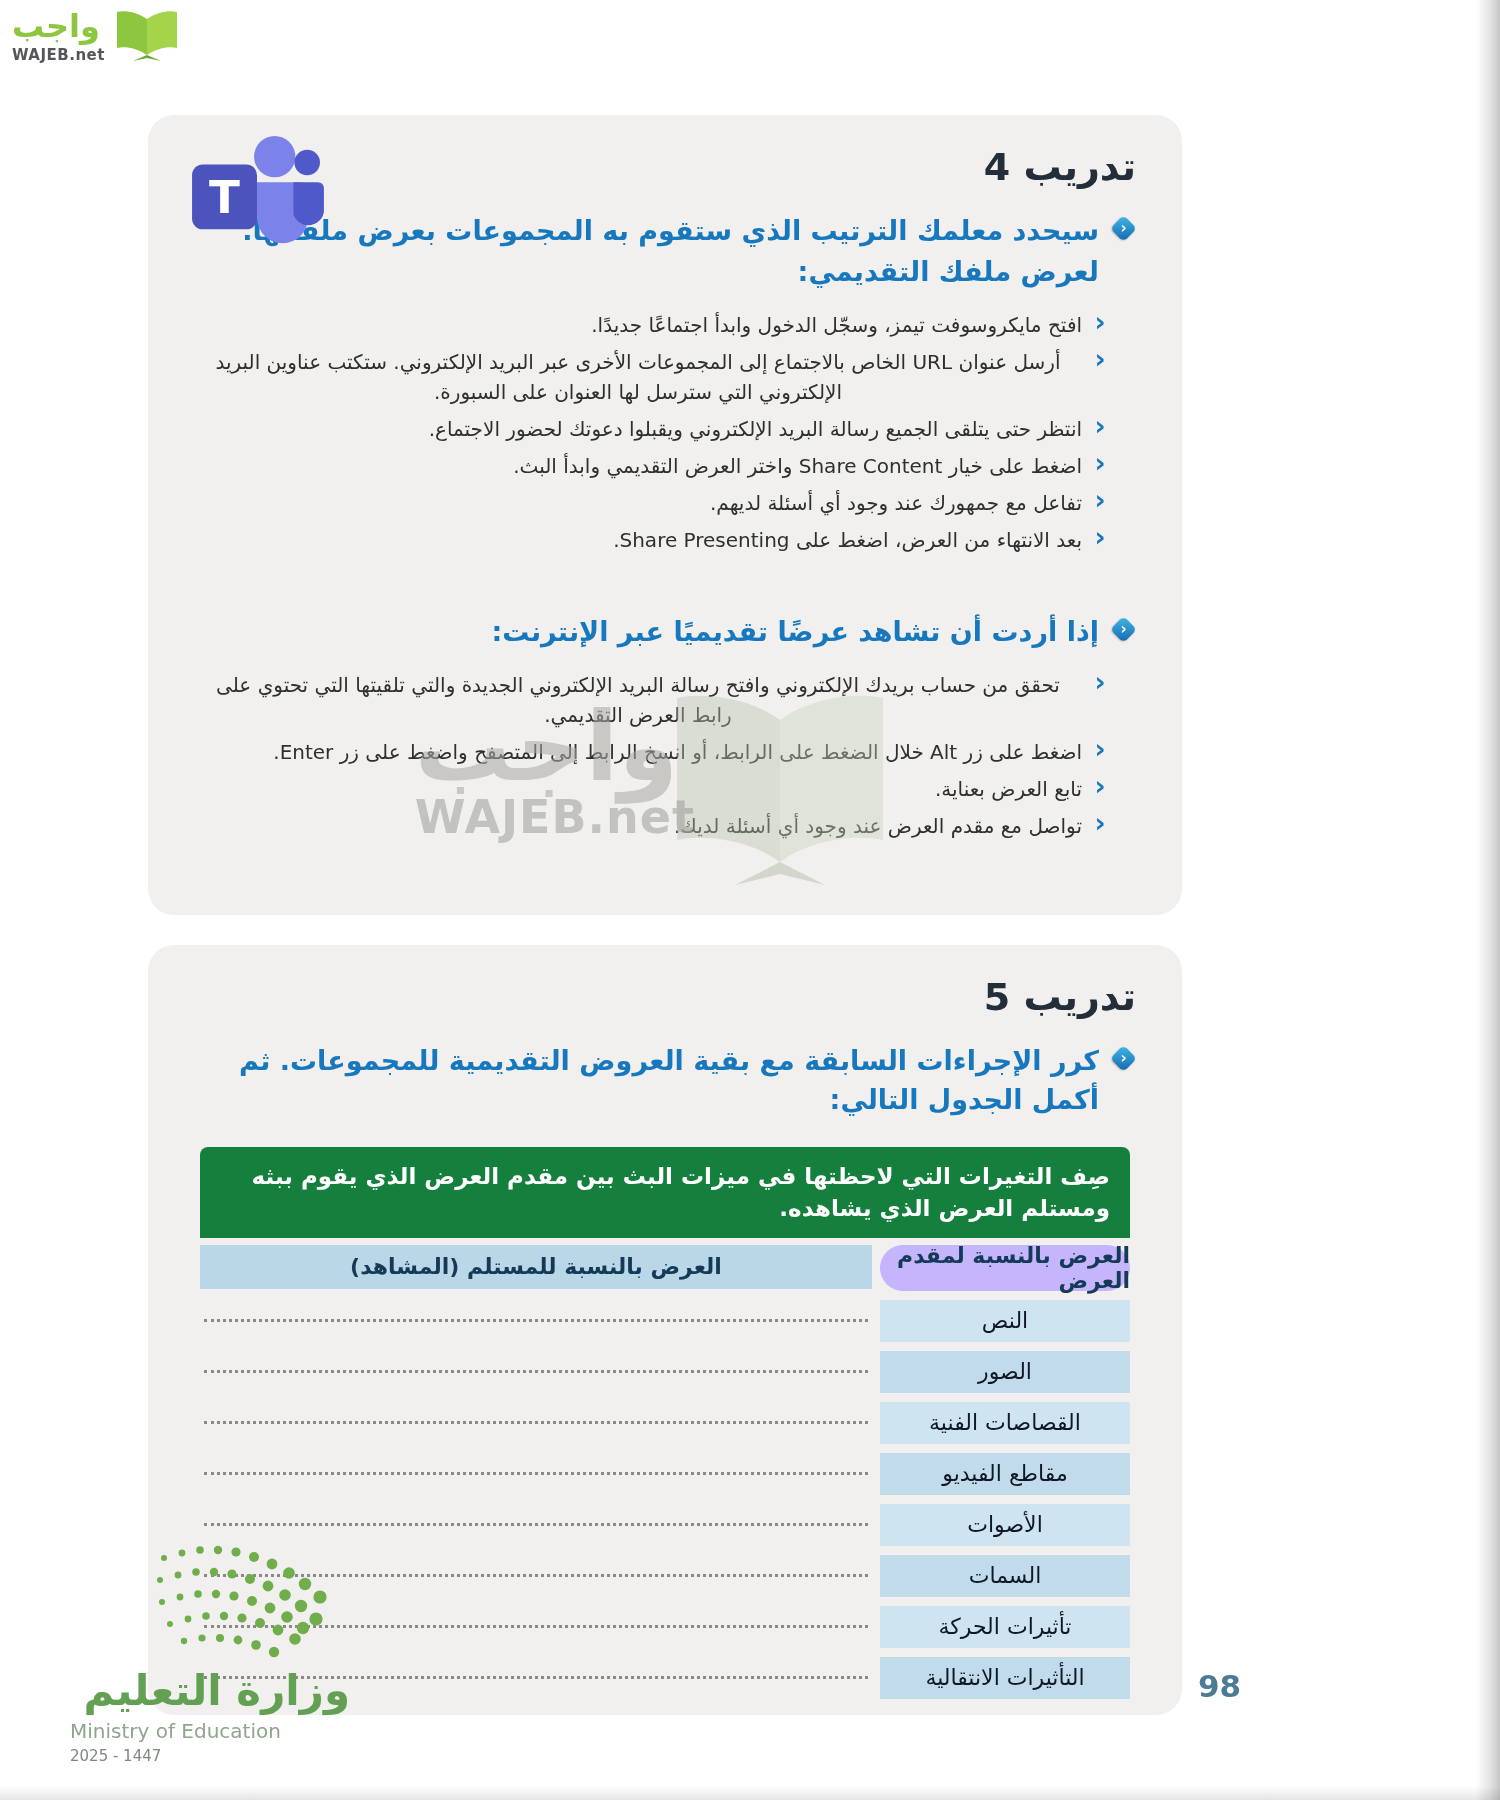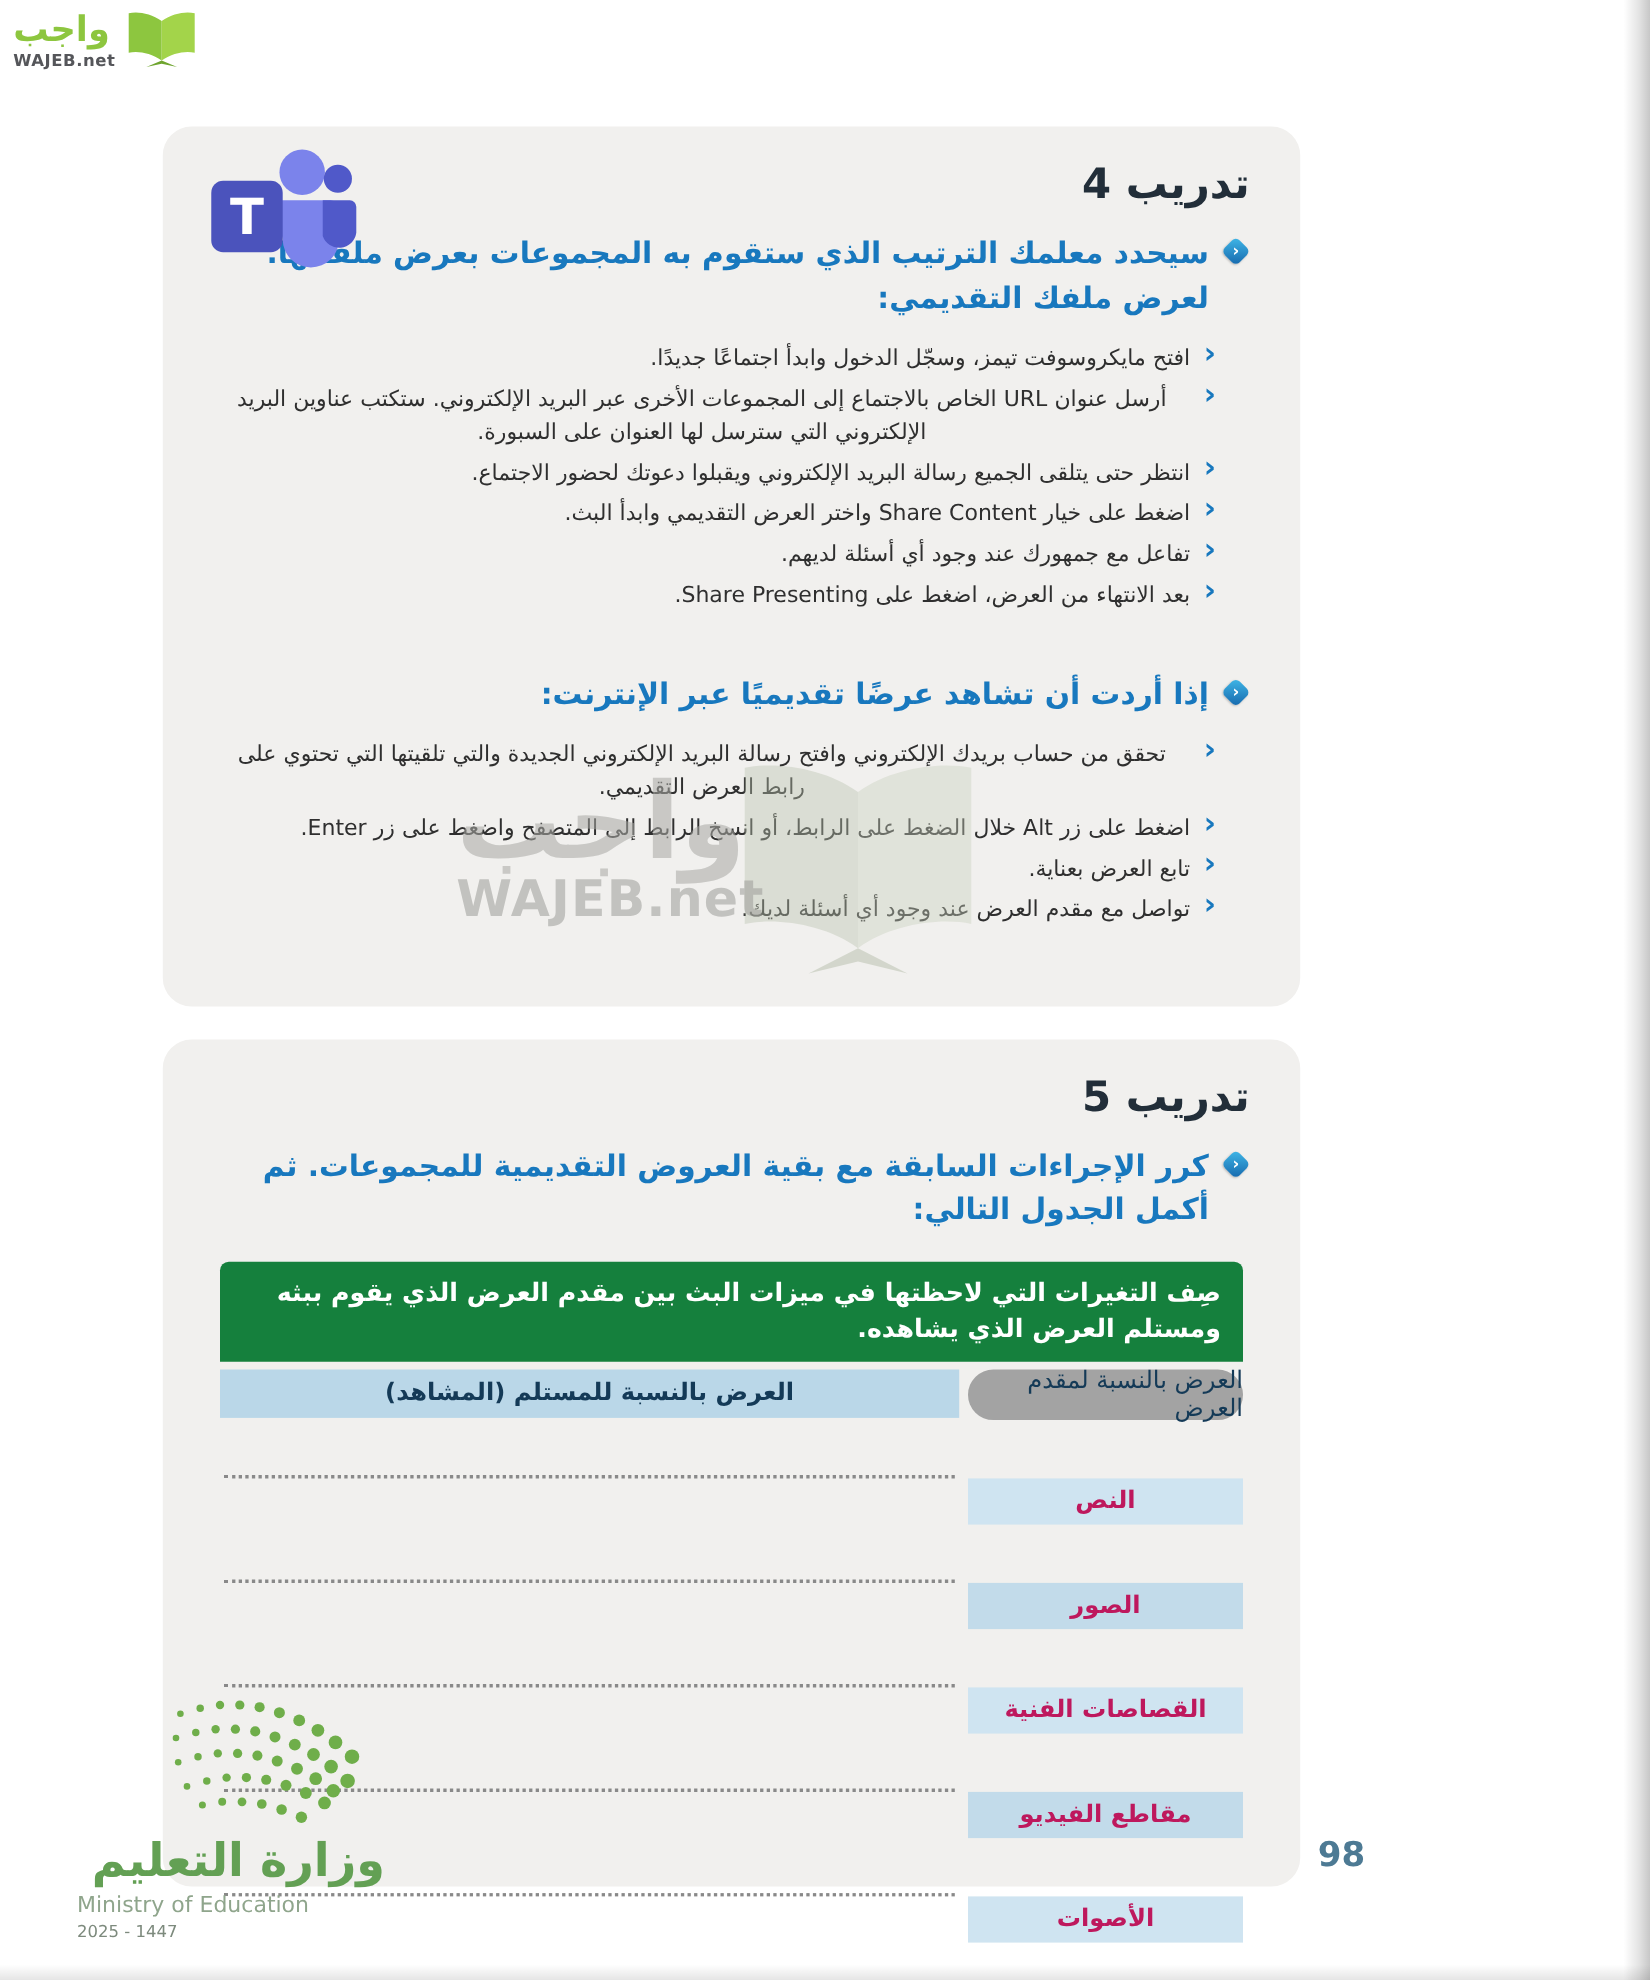--- a/index.html
+++ b/index.html
@@ -40,27 +40,27 @@
   .bitem{display:flex;align-items:flex-start;gap:10px;margin:7px 0;}
   .chev{flex:0 0 16px;color:#1878be;font-weight:bold;font-size:27px;line-height:1.15;margin-top:-4px;text-align:center;}
   .btext{font-size:20px;line-height:1.5;color:#2f2f2f;text-align:center;}
   .gap{height:40px;}
 
   
   .ex5-table{margin:28px 6px 0;}
   .t-caption{background:#15803d;color:#fff;font-size:23px;font-weight:bold;
     padding:13px 20px;border-radius:8px 8px 0 0;text-align:right;line-height:1.4;}
   .t-grid{display:grid;grid-template-columns:250px 1fr;column-gap:8px;margin-top:7px;direction:rtl;}
-  .t-head-presenter{background:#a3a3a3;color:#143a57;font-weight:normal;font-size:22px;
+  .t-head-presenter{background:#c4b5fd;color:#143a57;font-weight:bold;font-size:22px;
     display:flex;align-items:center;justify-content:center;height:46px;border-radius:23px;}
   .t-head-viewer{background:#bad7e8;color:#143a57;font-weight:bold;font-size:22px;
     display:flex;align-items:center;justify-content:center;height:44px;}
   .t-row{display:grid;grid-template-columns:250px 1fr;column-gap:8px;margin-top:9px;direction:rtl;}
-  .t-label{background:#cfe4f1;color:#be185d;font-size:22px;font-weight:700;height:42px;
-    display:flex;align-items:center;justify-content:center;margin-top:44px;}
+  .t-label{background:#cfe4f1;color:#0f172a;font-size:22px;font-weight:400;height:42px;
+    display:flex;align-items:center;justify-content:center;}
   .t-row:nth-child(even) .t-label{background:#c2dbea;}
   .t-dots{display:flex;align-items:center;}
   .dotline{display:block;width:100%;height:0;border-bottom:3px dotted #898989;margin:0 4px;}
 
   
   .watermark{position:absolute;left:430px;top:690px;width:500px;height:215px;pointer-events:none;direction:rtl;}
   .wm-book{position:absolute;left:235px;top:0;opacity:.5;}
   .wm-text{position:absolute;right:235px;top:14px;text-align:left;direction:ltr;}
   .wm-ar{font-size:96px;font-weight:bold;color:#a9a9a5;opacity:.55;line-height:.9;}
   .wm-net{font-size:46px;font-weight:bold;color:#9d9d99;opacity:.55;letter-spacing:1px;}

